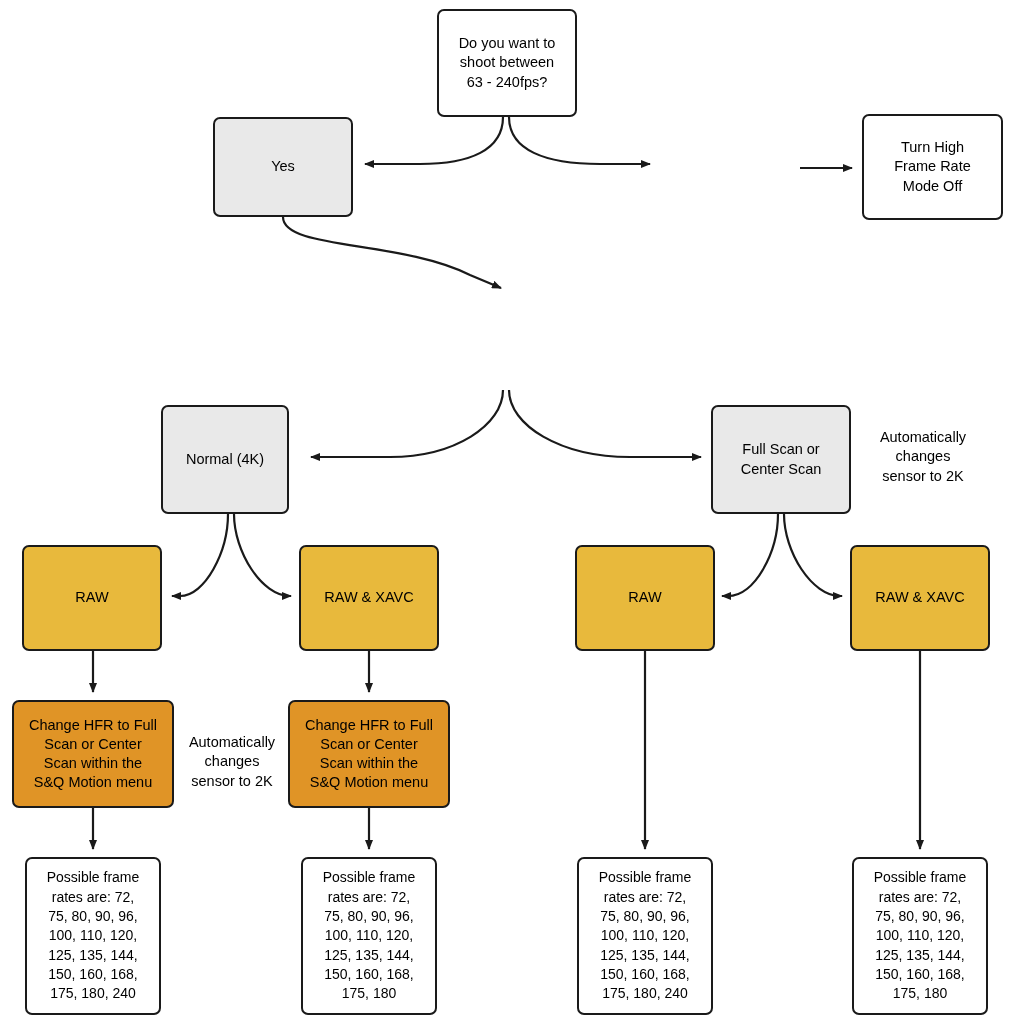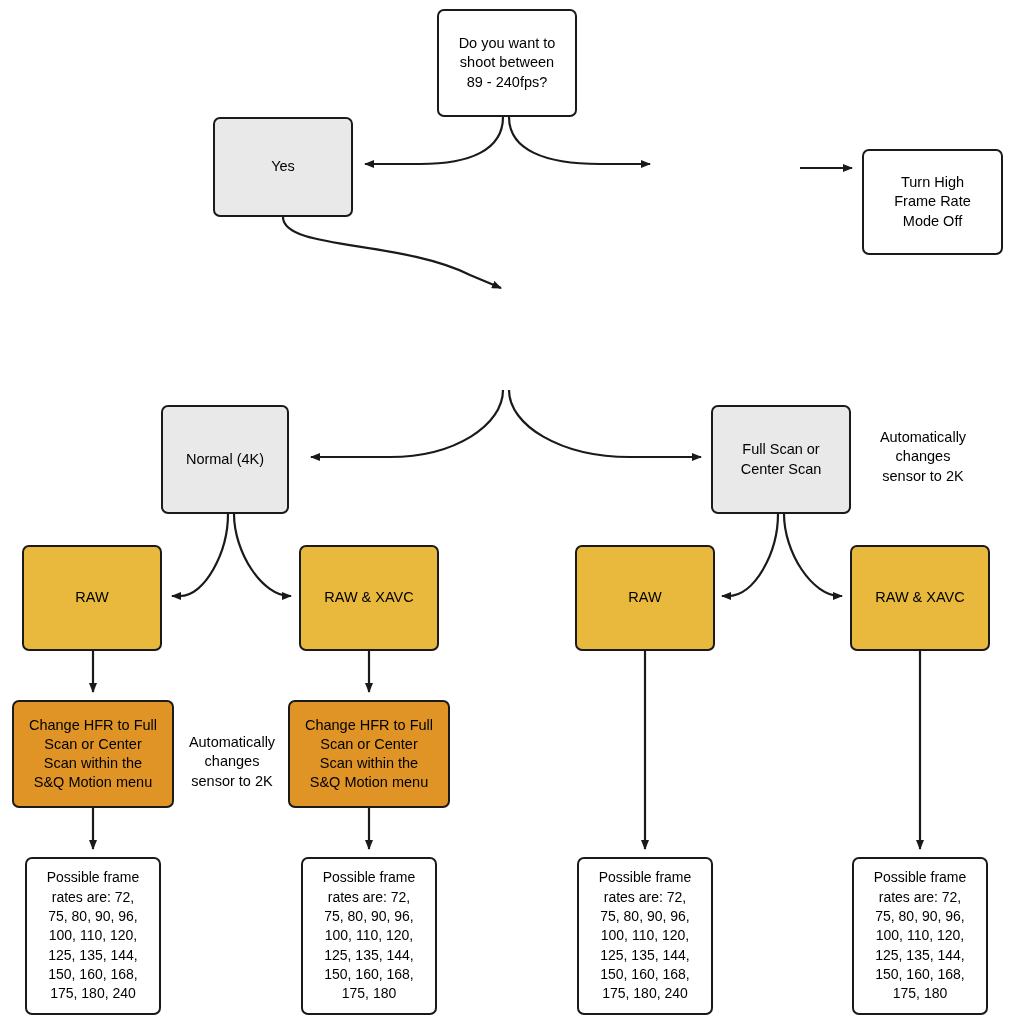--- a/index.html
+++ b/index.html
@@ -107,29 +107,29 @@
       <path d="M645,651 L645,849" marker-end="url(#ah)"></path>
 
       <path d="M920,651 L920,849" marker-end="url(#ah)"></path>
 
     </g>
   </svg>
 
   <div class="node white" style="left:437px; top:9px; width:140px; height:108px;">
     <span class="txt">Do you want to
 shoot between
-89 - 240fps?</span>
+63 - 240fps?</span>
   </div>
 
   <div class="node lgray" style="left:213px; top:117px; width:140px; height:100px;">
     <span class="txt">Yes</span>
   </div>
 
 
-  <div class="node white" style="left:862px; top:114px; width:141px; height:106px;margin-top:35px;">
+  <div class="node white" style="left:862px; top:114px; width:141px; height:106px;">
     <span class="txt">Turn High
 Frame Rate
 Mode Off</span>
   </div>
 
 
   <div class="node lgray" style="left:161px; top:405px; width:128px; height:109px;">
     <span class="txt">Normal (4K)</span>
   </div>
 

